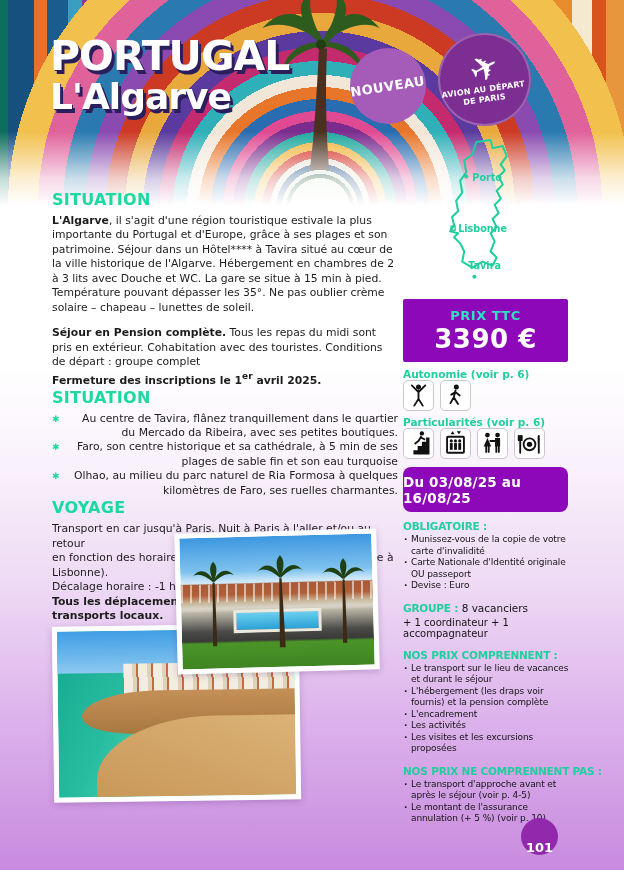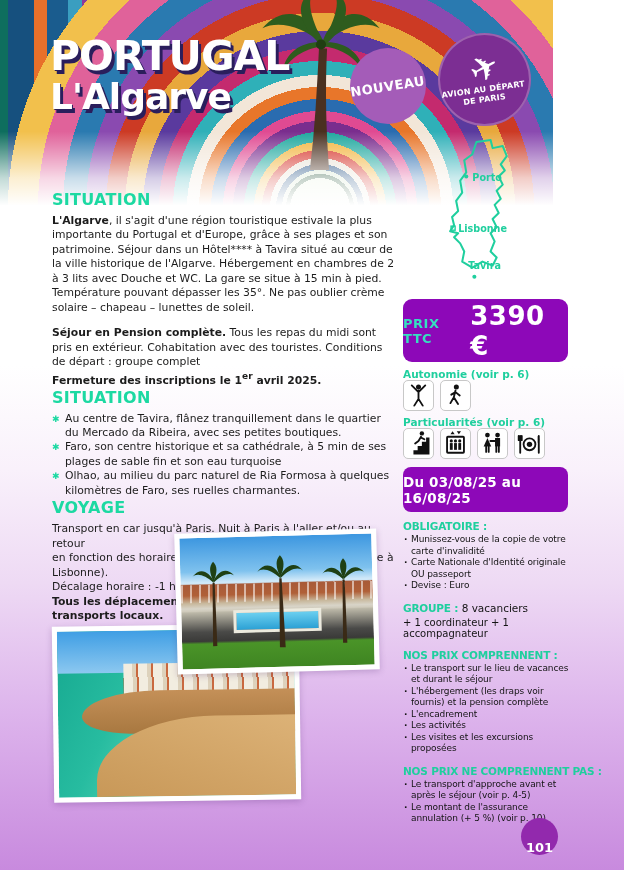--- a/index.html
+++ b/index.html
@@ -3,21 +3,21 @@
 <meta charset="utf-8">
 <style>
   * { margin:0; padding:0; box-sizing:border-box; }
   body { background:#ffffff; font-family:"DejaVu Sans","Liberation Sans",sans-serif; }
   .page {
     position:relative; width:624px; height:870px; margin:0 auto; overflow:hidden;
     background:linear-gradient(180deg,#ffffff 0%,#ffffff 42%,#f9f1fb 54%,#eedaf4 67%,#ddb4ec 82%,#c88ade 100%);
   }
 
   
-  .hero { position:absolute; left:0; top:0; width:553px; height:212px; overflow:hidden; }
+  .hero { position:absolute; left:0; top:0; width:624px; height:212px; overflow:hidden; }
   .hero-stripes { position:absolute; inset:0;
     background:linear-gradient(90deg,
       #0e6e5e 0 8px, #16507e 8px 34px, #e8702a 34px 47px, #1a5c8e 47px 68px,
       #3a9ec0 68px 82px, #8a3a9e 82px 97px, #d43a84 97px 110px, #2a6cb0 110px 125px,
       #e8a83c 125px 138px, #20a890 138px 153px, #cc2a5e 153px 170px, #5a3aa0 170px 190px,
       #2a7ab0 190px 215px, #c44a92 215px 240px, #e8812e 240px 265px, #3a55a0 265px 300px,
       #7a2d8e 300px 340px, #d85a2a 340px 375px, #2a6cb0 375px 410px, #c42a6e 410px 445px,
       #e8a83c 445px 478px, #f0b448 478px 492px, #cc3418 492px 512px, #e8762a 512px 532px,
       #f2e2c8 532px 552px, #e88c2e 552px 572px, #f5ead0 572px 592px, #d8541c 592px 606px, #e8963c 606px 624px);
   }
@@ -54,21 +54,21 @@
   
   .map { position:absolute; left:434px; top:139px; width:100px; height:152px; z-index:7; }
   .map text { fill:#1fcf9e; font-weight:bold; font-size:9.5px; font-family:"DejaVu Sans",sans-serif; }
 
   
   .main-col { position:absolute; left:52px; top:190px; width:346px; color:#1c1c1c; }
   h2.sec { color:#1cd9a2; font-size:16px; font-weight:bold; letter-spacing:.3px; margin:0 0 5px 0; }
   .main-col p, .main-col .vline { font-size:10.8px; line-height:1.34; }
   .p2 { margin-top:11px; }
   .prog { margin-top:15px; }
-  ul.prog-list { list-style:none; }
+  ul.prog-list { list-style:none;text-align:right; }
   ul.prog-list li { position:relative; padding-left:13px; font-size:10.8px; line-height:1.34; }
   ul.prog-list li::before { content:"✱"; position:absolute; left:0; top:1px; color:#1cd9a2; font-size:9px; }
   .voyage { margin-top:15px; }
   .vbold { font-weight:bold; }
 
   
   .photo { position:absolute; background:#ffffff; padding:5px; box-shadow:0 2px 6px rgba(80,40,110,.25); }
   .photo-inner { position:relative; width:100%; height:100%; overflow:hidden; }
   .photo-hotel { left:176px; top:531px; width:202px; height:141px; transform:rotate(-1.5deg); z-index:3; }
   .ph-img { position:absolute; inset:0;
@@ -86,22 +86,22 @@
   .pb-sky { position:absolute; left:0; top:0; right:0; height:25%;
     background:linear-gradient(180deg,#3f9ee4,#8cc8f0); }
   .pb-village { position:absolute; left:28%; top:20%; right:0; height:22%;
     background:repeating-linear-gradient(90deg,#f2ede0 0 9px,#ddd2bc 9px 13px,#c9693f 13px 15px); }
   .pb-cliff { position:absolute; left:10%; top:36%; right:0; height:26%;
     background:linear-gradient(180deg,#c49058,#a87840); border-radius:55% 0 0 35% / 90% 0 0 60%; }
   .pb-sand { position:absolute; left:16%; top:52%; right:0; bottom:0;
     background:linear-gradient(200deg,#dcb277,#c89858); border-radius:60% 0 0 0 / 80% 0 0 0; }
 
   
-  .price-box { position:absolute; left:403px; top:299px; width:165px; height:63px; border-radius:9px;
-    background:#8d08b8; display:flex; align-items:center; justify-content:center; z-index:4; }
+  .price-box { position:absolute; left:403px; top:299px; width:165px; height:63px; border-radius:2px;
+    background:#8d08b8; display:flex; flex-direction:column; align-items:center; justify-content:center; z-index:4; }
   .price-box .pl { color:#35e0c0; font-weight:bold; font-size:13px; letter-spacing:.5px; }
   .price-box .pv { color:#ffffff; font-weight:bold; font-size:26px; letter-spacing:.5px; margin-top:1px; }
 
   .side-label { position:absolute; left:403px; color:#1fcf9e; font-weight:bold; font-size:10.5px; }
   .lab-auto { top:368px; } .lab-part { top:416px; }
   .icon-row { position:absolute; left:403px; display:flex; gap:6px; }
   .row-auto { top:380px; } .row-part { top:428px; }
   .icon-box { width:31px; height:31px; background:#ffffff; border:1px solid #c8c8c8; border-radius:5px;
     display:flex; align-items:center; justify-content:center; }
   .icon-box svg { width:27px; height:27px; }

